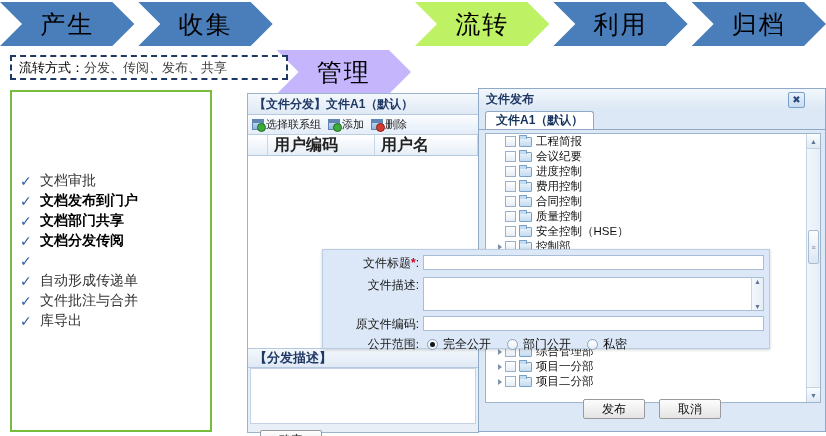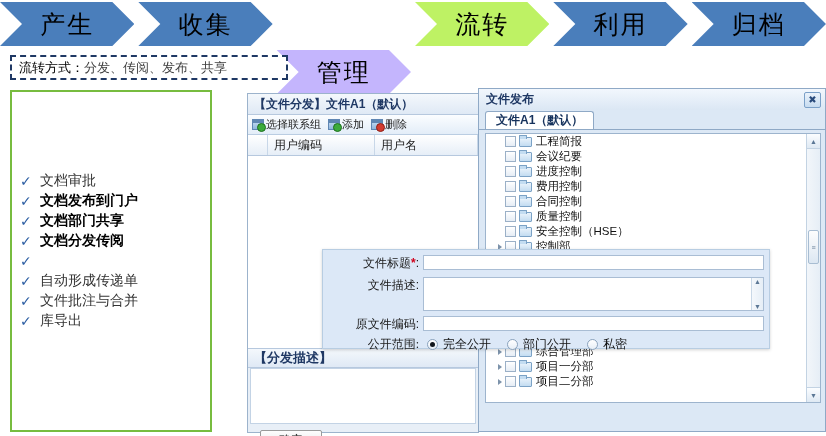--- a/index.html
+++ b/index.html
@@ -78,21 +78,21 @@
   .ico-win:before{content:"";position:absolute;left:0;top:0;right:0;height:3px;background:#5f86b3;}
   .ico-badge{
     position:absolute;right:-3px;bottom:-3px;width:7px;height:7px;border-radius:50%;
     background:#3cab3c;border:1px solid #1d6f1d;
   }
   .ico-badge.del{background:#d43b2f;border-color:#8e1d14;}
   .grid-head{
     display:flex;height:20px;align-items:stretch;
     background:linear-gradient(#ffffff,#e6eef7);
     border-bottom:1px solid #b6c8de;
-    font-size:12px;font-weight:normal;color:#222;
+    font-size:16px;font-weight:bold;color:#222;
   }
   .grid-head .cell{display:flex;align-items:center;padding-left:6px;border-right:1px solid #c8d7e8;box-sizing:border-box;}
   .grid-body{background:#ffffff;height:192px;border-bottom:1px solid #b6c8de;}
   .sec-title{
     height:18px;line-height:18px;padding-left:6px;
     font-size:13px;font-weight:bold;color:#1f3864;
     background:linear-gradient(#f4f8fc,#dfe9f5);
     border-bottom:1px solid #b6c8de;
   }
   .desc-body{background:#ffffff;height:56px;margin:0 2px;border:1px solid #c3d3e5;box-sizing:border-box;}
@@ -106,21 +106,21 @@
   }
   
   #publish{
     position:absolute;left:478px;top:88px;width:348px;height:344px;
     background:#dce8f5;
     border:1px solid #8fa9c6;
     box-sizing:border-box;
   }
   #pub-head{
     height:21px;display:flex;align-items:center;justify-content:space-between;
-    padding:0 4px 0 7px;
+    padding:0 20px 0 7px;
     font-size:12px;font-weight:bold;color:#1f3864;
     background:linear-gradient(#f2f7fd,#dbe7f4);
   }
   .closex{
     width:15px;height:14px;display:flex;align-items:center;justify-content:center;
     font-size:10px;color:#2a4b7c;font-weight:bold;
     background:linear-gradient(#eaf2fb,#c7dcf0);
     border:1px solid #7ba0c8;border-radius:2px;cursor:default;
   }
   #pub-tabs{height:19px;display:flex;align-items:flex-end;padding-left:6px;border-bottom:1px solid #8fa9c6;}
@@ -454,20 +454,24 @@
           <span class="tfolder"></span>
           <span>项目二分部</span>
         </div>
       </div>
     <div id="tree-scroll">
       <div class="sb-arrow">▲</div>
       <div class="sb-thumb">≡</div>
       <div class="sb-arrow bot">▼</div>
     </div>
   </div>
+  <div id="pub-btnrow">
+    <div class="winbtn">发布</div>
+    <div class="winbtn">取消</div>
+  </div>
 </div>
 
 <div id="form">
   <div id="form-fields">
       <div class="frow" style="padding-top: 5px;">
         <div class="flabel">文件标题<span class="req">*</span>:</div>
         <div class="finput"></div>
       </div>
       <div class="frow" style="padding-top: 5px;">
         <div class="flabel">文件描述:</div>

